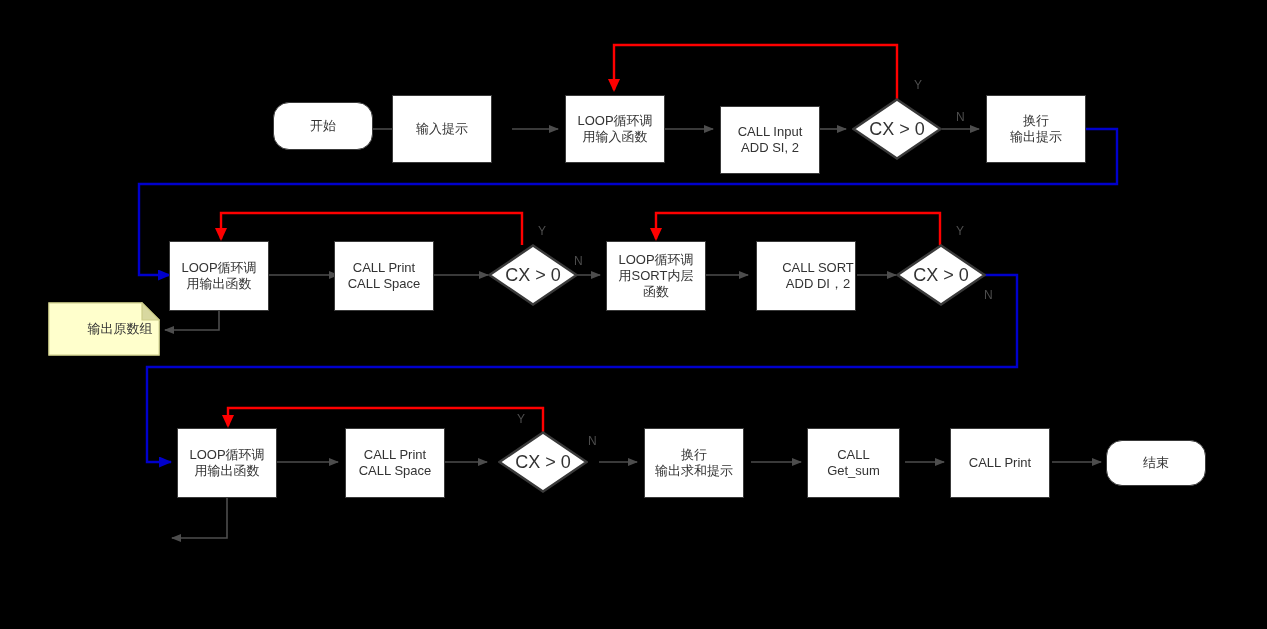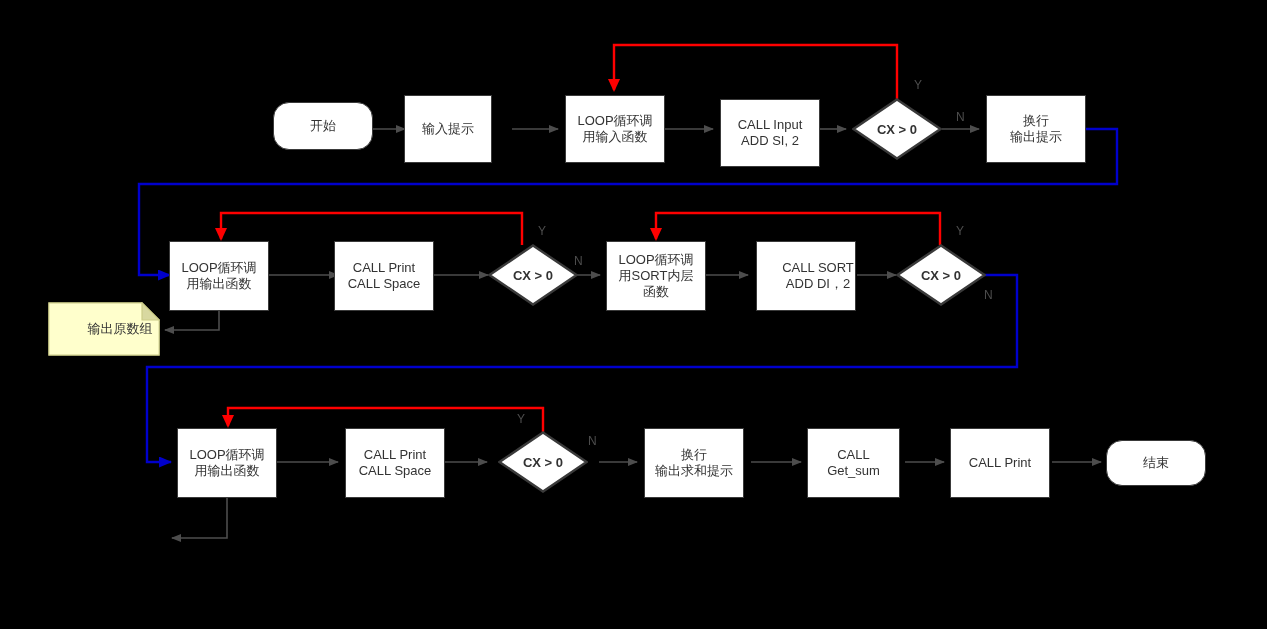--- a/index.html
+++ b/index.html
@@ -10,21 +10,21 @@
 
   .node{position:absolute;box-sizing:border-box;display:flex;align-items:center;
         justify-content:center;text-align:center;background:#ffffff;
         border:1.4px solid #3a3a3a;color:#333333;font-size:13px;line-height:1.25;
         white-space:pre-line;}
   .term{border-radius:16px;}
   .diamond{position:absolute;background:transparent;border:none;}
   .diamond .dshape{position:absolute;left:0;top:0;width:100%;height:100%;}
   .diamond .dtext{position:absolute;left:0;top:0;width:100%;height:100%;
         display:flex;align-items:center;justify-content:center;
-        color:#333333;font-size:13px;font-weight:bold;}
+        color:#333333;font-size:18px;}
   .note{position:absolute;box-sizing:border-box;color:#333333;font-size:13px;
         display:flex;align-items:center;justify-content:center;text-align:center;}
   .note .nshape{position:absolute;left:0;top:0;width:100%;height:100%;}
   .note .ntext{position:absolute;left:16px;top:0;width:100%;height:100%;
         display:flex;align-items:center;justify-content:center;font-family:Liberation Serif, serif;}
   .edgelabel{position:absolute;color:#4d4d4d;font-size:12px;}
 </style>
 </head>
 <body>
 
@@ -75,26 +75,26 @@
     </g>
 
     <g stroke="#0000cc" stroke-width="2.4" fill="none" marker-end="url(#ah-blue)">
       <path d="M1086,129 L1117,129 L1117,184 L139,184 L139,275 L170,275"></path>
       <path d="M976,275 L1017,275 L1017,367 L147,367 L147,462 L171,462"></path>
     </g>
   </svg>
 
   <div class="node term" style="left:250px;top:102px;width:100px;height:48px;margin-left:23px;">开始</div>
 
-  <div class="node" style="left:404px;top:95px;width:88px;height:68px;">输入提示</div>
+  <div class="node" style="left:392px;top:95px;width:100px;height:68px;">输入提示</div>
 
   <div class="node" style="left:565px;top:95px;width:100px;height:68px;">LOOP循环调
 用输入函数</div>
 
-  <div class="node" style="left:720px;top:99px;width:100px;height:68px;">CALL Input
+  <div class="node" style="left:720px;top:106px;width:100px;height:68px;">CALL Input
 ADD SI, 2</div>
 
   <div class="diamond" style="left:852px;top:98px;width:90px;height:62px;">
     <svg class="dshape" viewBox="0 0 90 62" preserveAspectRatio="none">
       <polygon points="45,1.5 88.5,31 45,60.5 1.5,31" fill="#ffffff" stroke="#3a3a3a" stroke-width="2.4"></polygon>
     </svg>
     <div class="dtext">CX &gt; 0</div>
   </div>
   <div class="edgelabel" style="left:914px;top:78px;">Y</div>
   <div class="edgelabel" style="left:956px;top:110px;">N</div>

